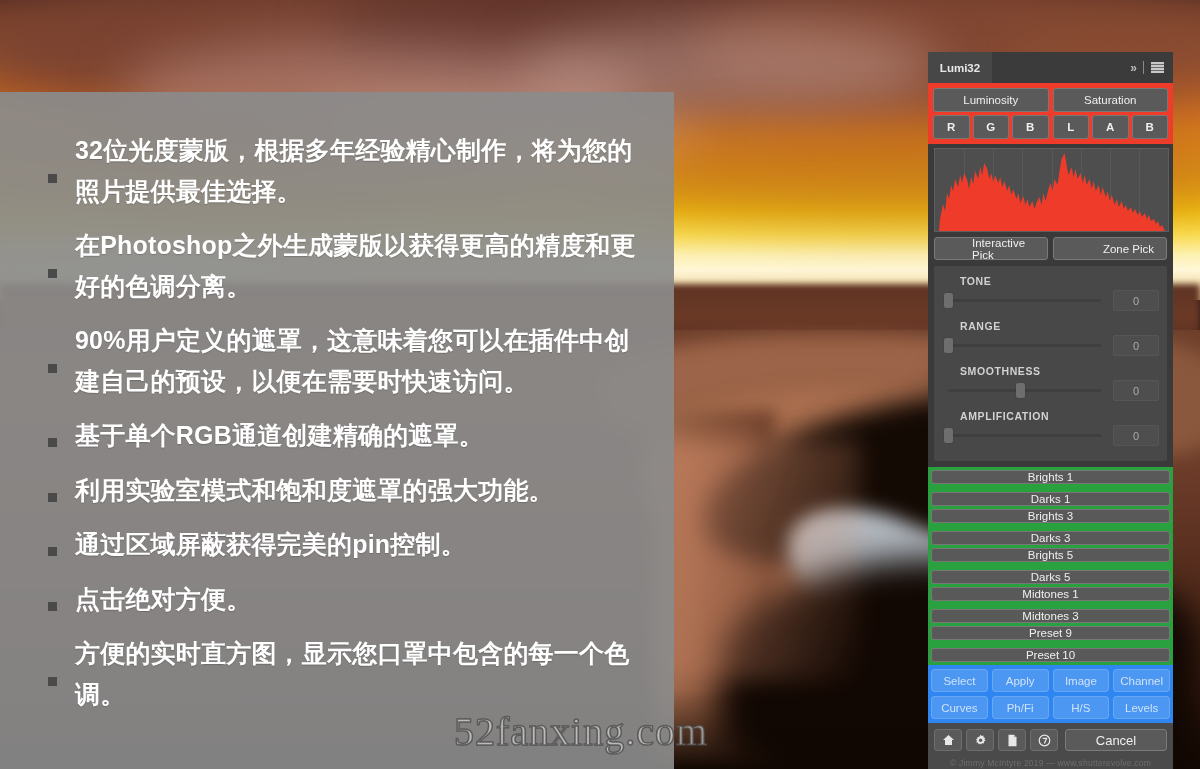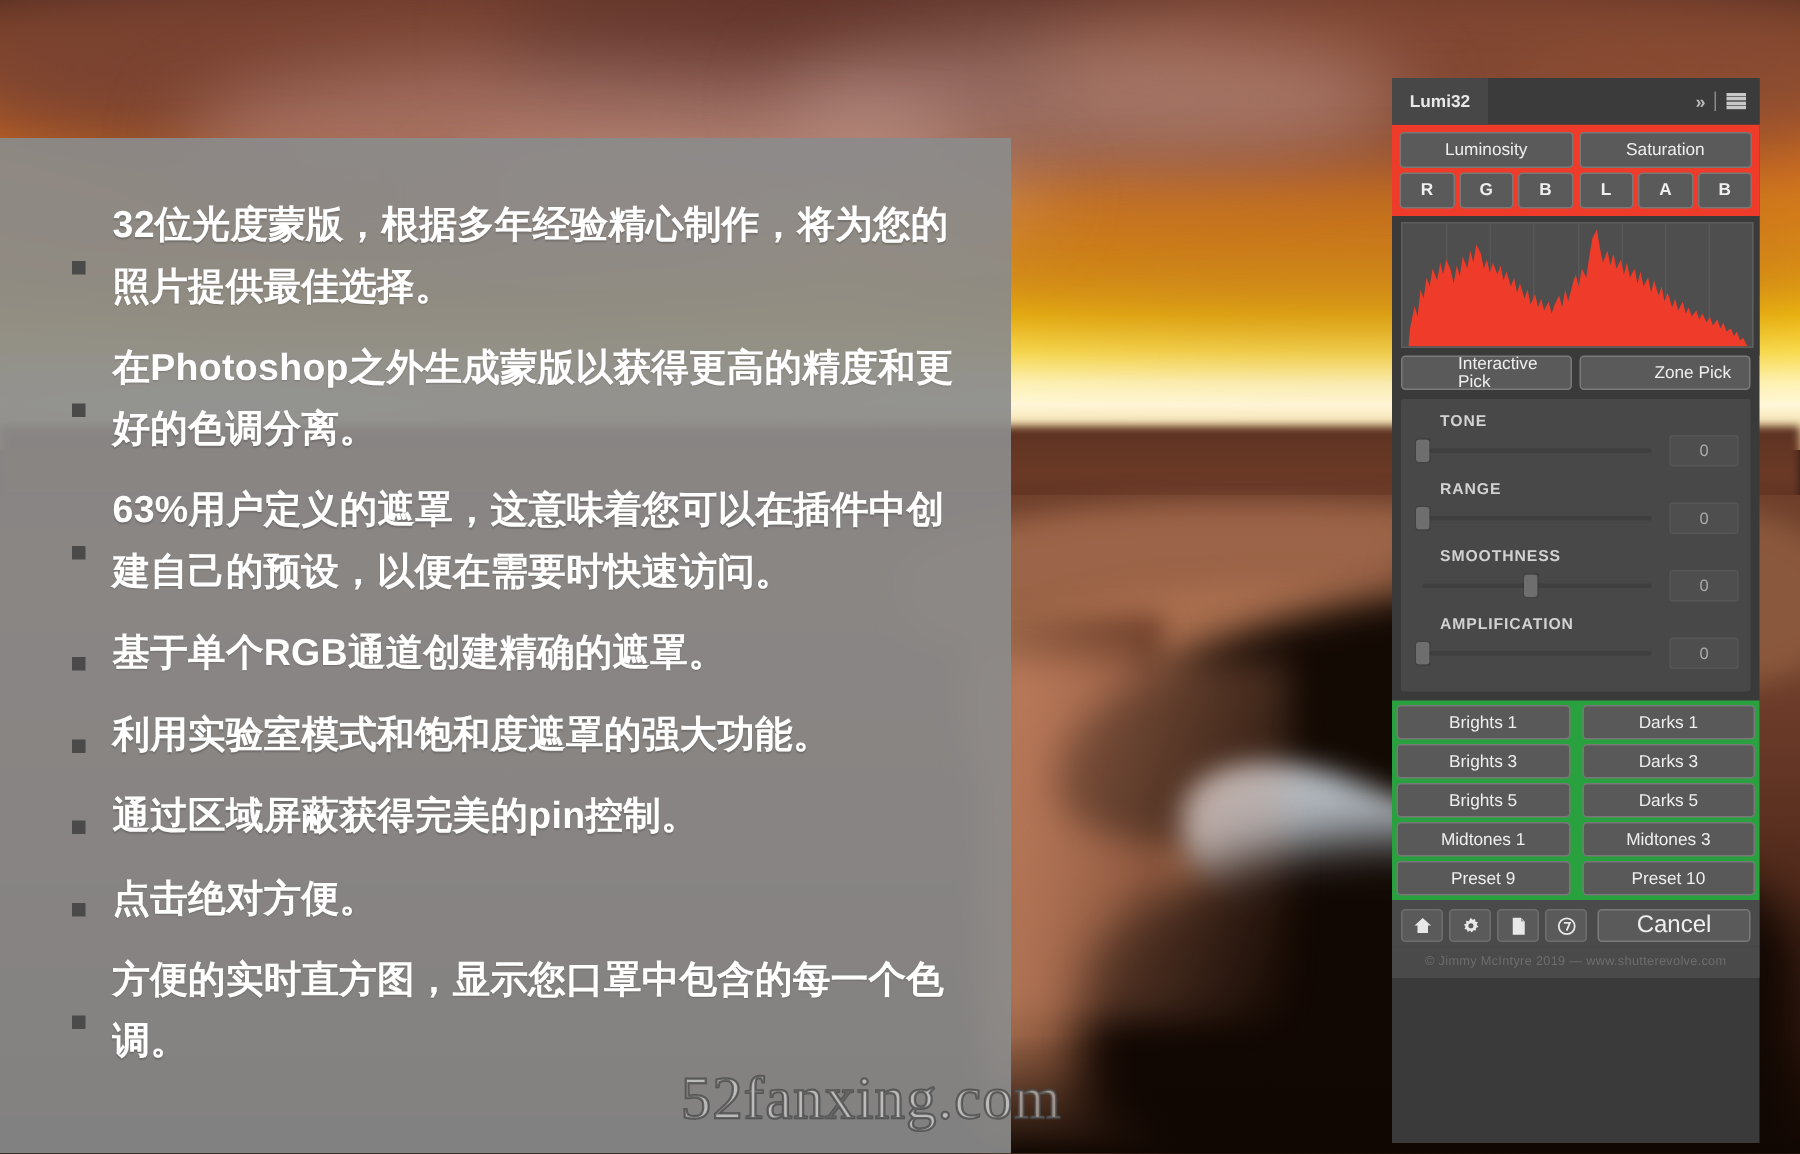--- a/index.html
+++ b/index.html
@@ -180,21 +180,21 @@
   #incrow{
     display:flex;align-items:center;justify-content:center;gap:12px;
     padding:3px 0 8px 0;font-size:10.5px;font-weight:bold;letter-spacing:.6px;
   }
   #incrow .lbl{color:#d2d2d2;}
   #incrow .offlbl{color:#909090;}
   .toggle{width:15px;height:17px;background:#5a5a5a;border-radius:2px;}
 
   
   #presets{background:#2aa13f;margin-top:6px;padding:3px;}
-  .prow{display:flex;gap:8px;}
+  .prow{display:flex;gap:8px;flex-direction:column;}
   .prow + .prow{margin-top:3px;}
   .prbtn{
     flex:1;height:21px;background:#595959;border:1px solid #787878;border-radius:3px;
     display:flex;align-items:center;justify-content:center;font-size:11.5px;color:#efefef;
   }
 
   
   #actions{background:#2f86f0;padding:4px 3px;}
   .arow{display:flex;gap:4px;}
   .arow + .arow{margin-top:4px;}
@@ -208,21 +208,21 @@
   
   #footer{background:#4a4a4a;padding:6px 6px 3px 6px;display:flex;gap:4px;align-items:center;}
   .ibtn{
     width:26px;height:20px;background:#5a5a5a;border:1px solid #6e6e6e;border-radius:3px;
     display:flex;align-items:center;justify-content:center;
   }
   .ibtn svg{display:block;}
   #cancel{
     flex:1;height:20px;background:#5a5a5a;border:1px solid #7a7a7a;border-radius:3px;
     display:flex;align-items:center;justify-content:center;
-    font-size:16px;color:#efefef;margin-left:3px;
+    font-size:13px;color:#efefef;margin-left:3px;
   }
   #copyright{
     background:#4a4a4a;font-size:8.5px;color:#6d6d6d;
     text-align:center;padding:4px 0 7px 0;letter-spacing:.2px;
   }
 </style>
 </head>
 <body>
 
 <div id="photo">
@@ -255,21 +255,21 @@
     <div class="bullet">
       <span class="bsq"></span>
       <span class="btxt">32位光度蒙版，根据多年经验精心制作，将为您的照片提供最佳选择。</span>
     </div>
     <div class="bullet">
       <span class="bsq"></span>
       <span class="btxt">在Photoshop之外生成蒙版以获得更高的精度和更好的色调分离。</span>
     </div>
     <div class="bullet">
       <span class="bsq"></span>
-      <span class="btxt">63%用户定义的遮罩，这意味着您可以在插件中创建自己的预设，以便在需要时快速访问。</span>
+      <span class="btxt">90%用户定义的遮罩，这意味着您可以在插件中创建自己的预设，以便在需要时快速访问。</span>
     </div>
     <div class="bullet">
       <span class="bsq"></span>
       <span class="btxt">基于单个RGB通道创建精确的遮罩。</span>
     </div>
     <div class="bullet">
       <span class="bsq"></span>
       <span class="btxt">利用实验室模式和饱和度遮罩的强大功能。</span>
     </div>
     <div class="bullet">
@@ -389,20 +389,34 @@
     <div class="prow">
       <div class="prbtn">Midtones 1</div>
       <div class="prbtn">Midtones 3</div>
     </div>
     <div class="prow">
       <div class="prbtn">Preset 9</div>
       <div class="prbtn">Preset 10</div>
     </div>
   </div>
 
+  <div id="actions">
+    <div class="arow">
+      <div class="abtn">Select</div>
+      <div class="abtn">Apply</div>
+      <div class="abtn">Image</div>
+      <div class="abtn">Channel</div>
+    </div>
+    <div class="arow">
+      <div class="abtn">Curves</div>
+      <div class="abtn">Ph/Fi</div>
+      <div class="abtn">H/S</div>
+      <div class="abtn">Levels</div>
+    </div>
+  </div>
 
   <div id="footer">
     <div class="ibtn">
       <svg width="13" height="12" viewBox="0 0 13 12">
         <path d="M6.5 1 L12 6 H10 V11 H3 V6 H1 Z" fill="#e8e8e8"></path>
       </svg>
     </div>
     <div class="ibtn">
       <svg width="13" height="13" viewBox="0 0 13 13">
         <path d="M6.5 0.8 L7.7 2.1 L9.4 1.6 L9.6 3.4 L11.3 3.9 L10.4 5.4 L11.6 6.8 L9.9 7.6 L10 9.4 L8.3 9.1 L7.2 10.6 L6 9.4 L4.5 10.3 L4 8.6 L2.3 8.4 L3 6.8 L2 5.4 L3.6 4.6 L3.4 2.9 L5.2 3.1 Z" fill="#e8e8e8"></path>

